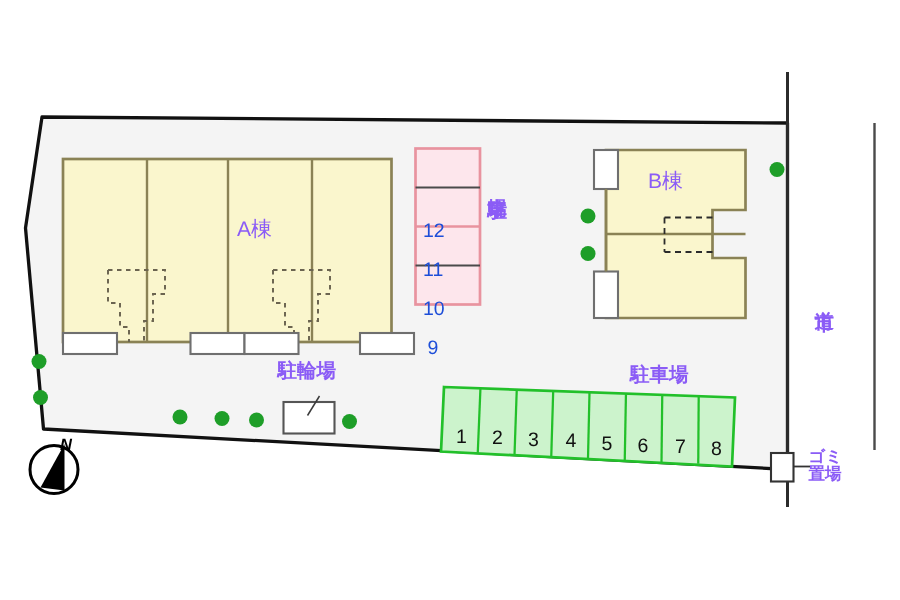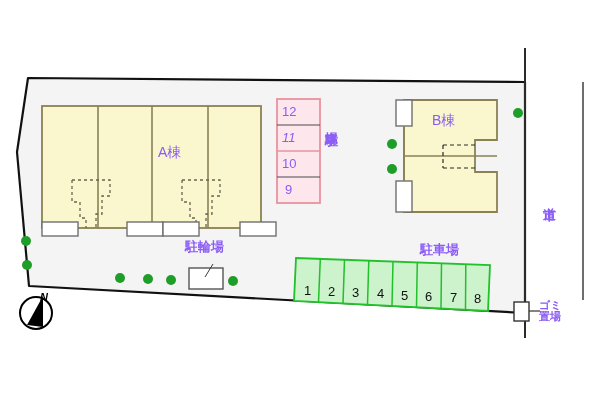--- a/index.html
+++ b/index.html
@@ -55,22 +55,23 @@
   .lbl-trash {
     font-size: 11px;
     font-weight: 600;
     line-height: 1.0;
     width: 26px;
     font-family: Liberation Serif, serif;
   }
   .slot-num {
     position: absolute;
     font-size: 13px;
-    color: #8b5cf6;
+    color: #1d4ed8;
     font-weight: 400;
+    margin-top: 42px;
   }
   .slot-num-g {
     position: absolute;
     font-size: 13px;
     color: #111111;
     font-weight: 400;
   }
   .compass-n {
     position: absolute;
     font-size: 11px;
@@ -177,21 +178,21 @@
   <div class="lbl lbl-area" style="left:185px; top:240px;">駐輪場</div>
 
   <div class="lbl lbl-road" style="left:543px; top:197px;">市道</div>
 
   <div class="lbl lbl-trash" style="left:539px; top:300px;">ゴミ
 置場</div>
 
   <div class="compass-n" style="left:40px; top:291px;">N</div>
 
   <div class="slot-num" style="left:282px; top:104px;">12</div>
-  <div class="slot-num" style="left:282px; top:130px;font-style:italic;">11</div>
+  <div class="slot-num" style="left:282px; top:130px;">11</div>
   <div class="slot-num" style="left:282px; top:156px;text-align:right;">10</div>
   <div class="slot-num" style="left:285px; top:182px;">9</div>
 
   <div class="slot-num-g" style="left:304px; top:283px;">1</div>
   <div class="slot-num-g" style="left:328px; top:284px;">2</div>
   <div class="slot-num-g" style="left:352px; top:285px;">3</div>
   <div class="slot-num-g" style="left:377px; top:286px;">4</div>
   <div class="slot-num-g" style="left:401px; top:288px;">5</div>
   <div class="slot-num-g" style="left:425px; top:289px;">6</div>
   <div class="slot-num-g" style="left:450px; top:290px;">7</div>

